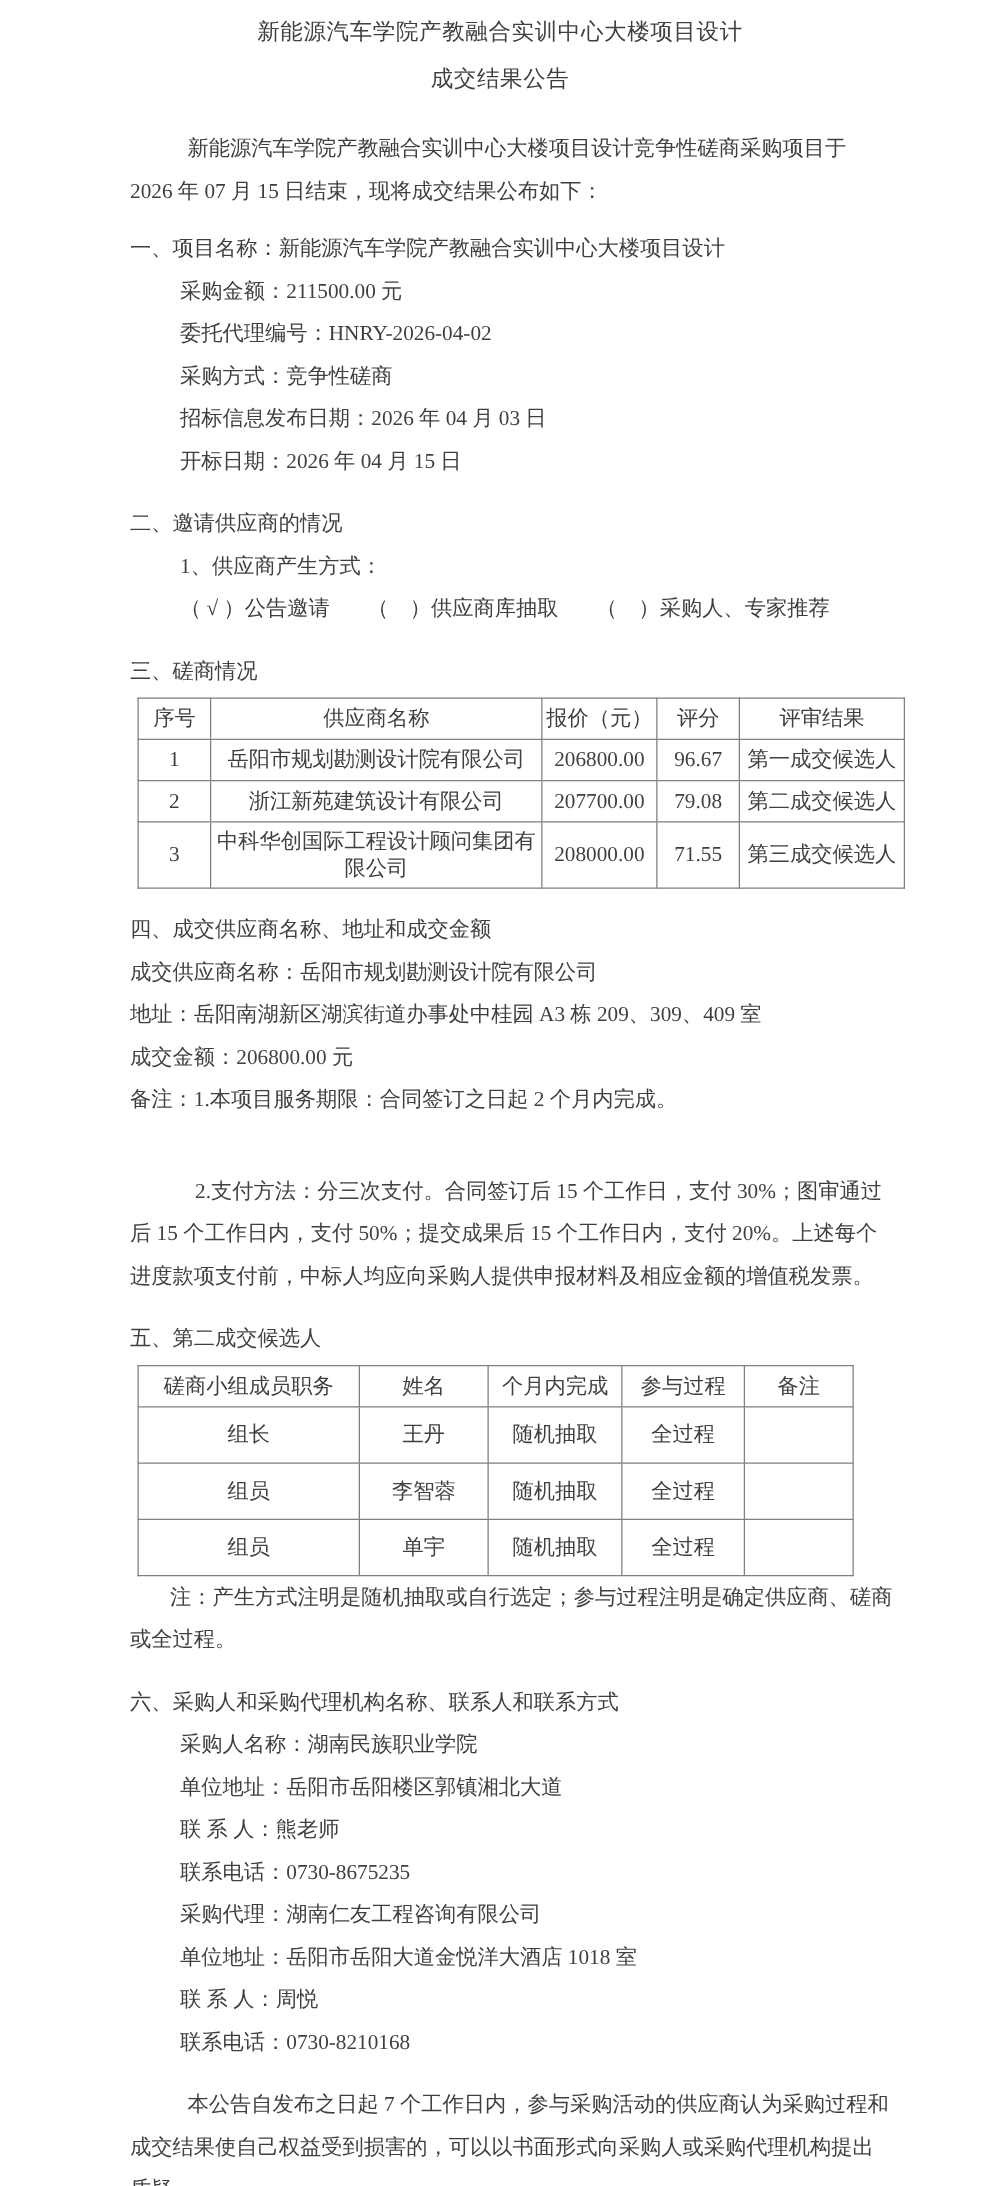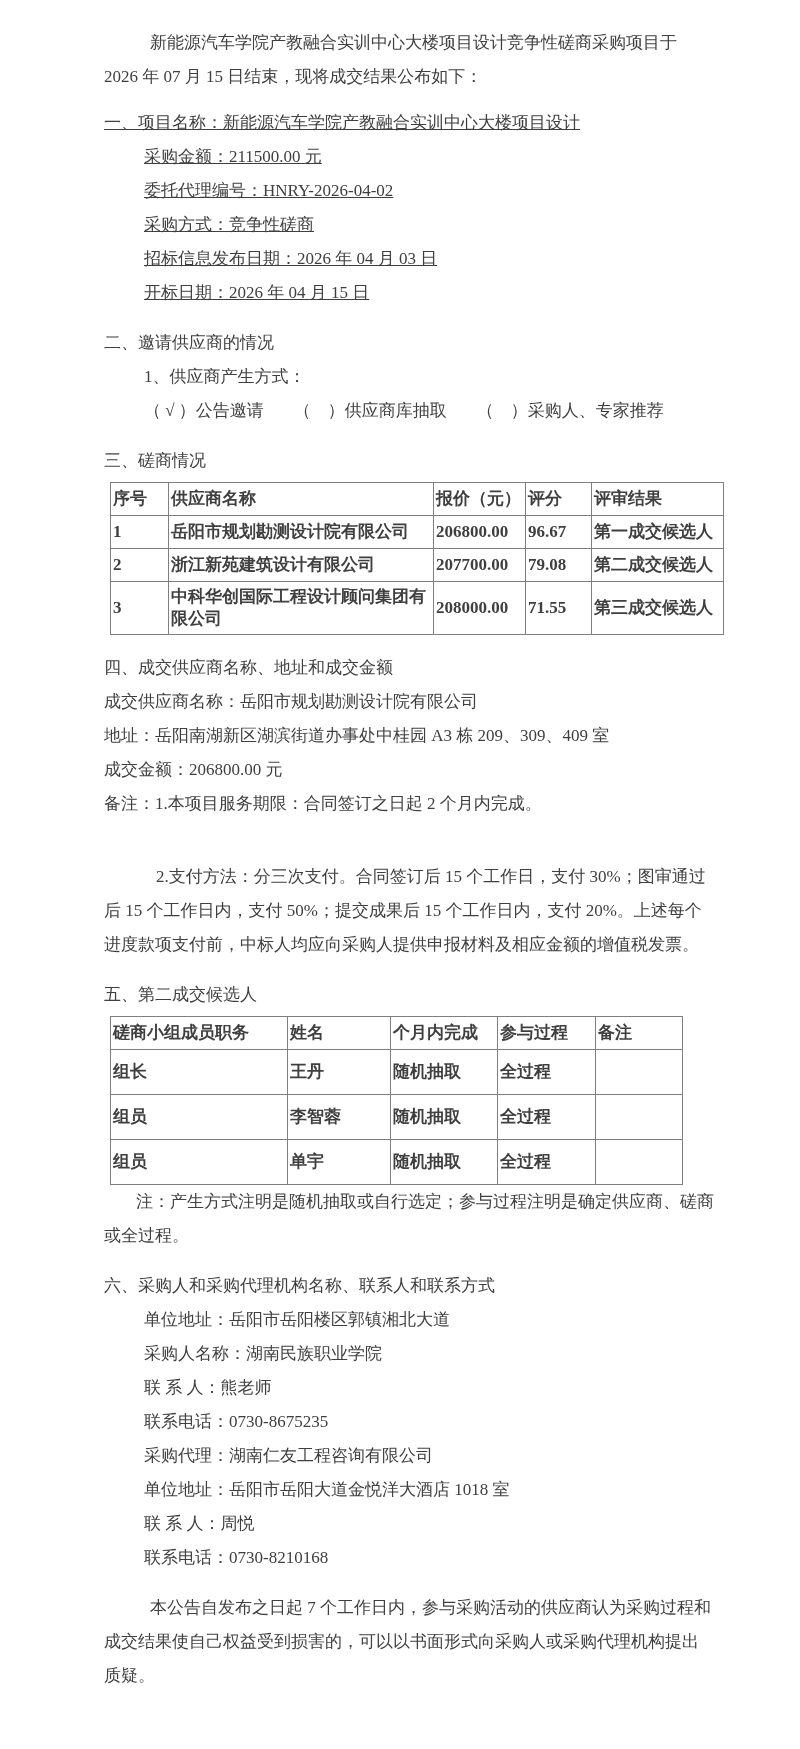--- a/index.html
+++ b/index.html
@@ -27,60 +27,64 @@
   .title-line {
     font-size: 18px;
     line-height: 38px;
     letter-spacing: 0.5px;
   }
   p { margin: 0; line-height: 34px; }
   .intro {
     margin-top: 20px;
     text-indent: 46px;
   }
-  .sec1 { margin-top: 12px; text-decoration: underline; }
+  .sec1 { margin-top: 12px; }
   .sec  { margin-top: 16px; }
   .sub { padding-left: 40px; }      
   .options {
     padding-left: 40px;
     display: flex;
     gap: 30px;
   }
   .payment { text-indent: 52px; margin-top: 39px; }
   .note    { text-indent: 32px; }
   .closing { text-indent: 46px; }
 
   table {
     border-collapse: collapse;
     table-layout: fixed;
     margin-left: 6px;
     margin-top: 4px;
   }
   th, td {
     border: 1px solid #7f7f7f;
-    text-align: left;
+    text-align: center;
     vertical-align: middle;
-    font-weight: bold;
+    font-weight: normal;
     font-size: 17px;
     line-height: 22px;
     padding: 4px 2px;
     overflow: hidden;
   }
   .t1 { width: 613px; }
   .t1 th { height: 24px; }
   .t1 td { height: 24px; }
   .t2 { width: 572px; padding-left: 20px; }
   .t2 th { height: 24px; }
   .t2 td { height: 36px; margin-left: 48px; }
 </style>
 </head>
 <body>
 
 <div class="page">
 
+  <div class="titles">
+    <div class="title-line">新能源汽车学院产教融合实训中心大楼项目设计</div>
+    <div class="title-line">成交结果公告</div>
+  </div>
 
   <p class="intro">新能源汽车学院产教融合实训中心大楼项目设计竞争性磋商采购项目于 2026 年 07 月 15 日结束，现将成交结果公布如下：</p>
 
   <div class="sec1">
     <p>一、项目名称：新能源汽车学院产教融合实训中心大楼项目设计</p>
     <p class="sub">采购金额：211500.00 元</p>
     <p class="sub">委托代理编号：HNRY-2026-04-02</p>
     <p class="sub">采购方式：竞争性磋商</p>
     <p class="sub">招标信息发布日期：2026 年 04 月 03 日</p>
     <p class="sub">开标日期：2026 年 04 月 15 日</p>
@@ -191,22 +195,22 @@
           <td>全过程</td>
           <td></td>
         </tr>
       </tbody>
     </table>
     <p class="note">注：产生方式注明是随机抽取或自行选定；参与过程注明是确定供应商、磋商或全过程。</p>
   </div>
 
   <div class="sec">
     <p>六、采购人和采购代理机构名称、联系人和联系方式</p>
+    <p class="sub">采购人名称：湖南民族职业学院</p>
     <p class="sub">单位地址：岳阳市岳阳楼区郭镇湘北大道</p>
-    <p class="sub">采购人名称：湖南民族职业学院</p>
     <p class="sub">联 系 人：熊老师</p>
     <p class="sub">联系电话：0730-8675235</p>
     <p class="sub">采购代理：湖南仁友工程咨询有限公司</p>
     <p class="sub">单位地址：岳阳市岳阳大道金悦洋大酒店 1018 室</p>
     <p class="sub">联 系 人：周悦</p>
     <p class="sub">联系电话：0730-8210168</p>
   </div>
 
   <div class="sec">
     <p class="closing">本公告自发布之日起 7 个工作日内，参与采购活动的供应商认为采购过程和成交结果使自己权益受到损害的，可以以书面形式向采购人或采购代理机构提出质疑。</p>

